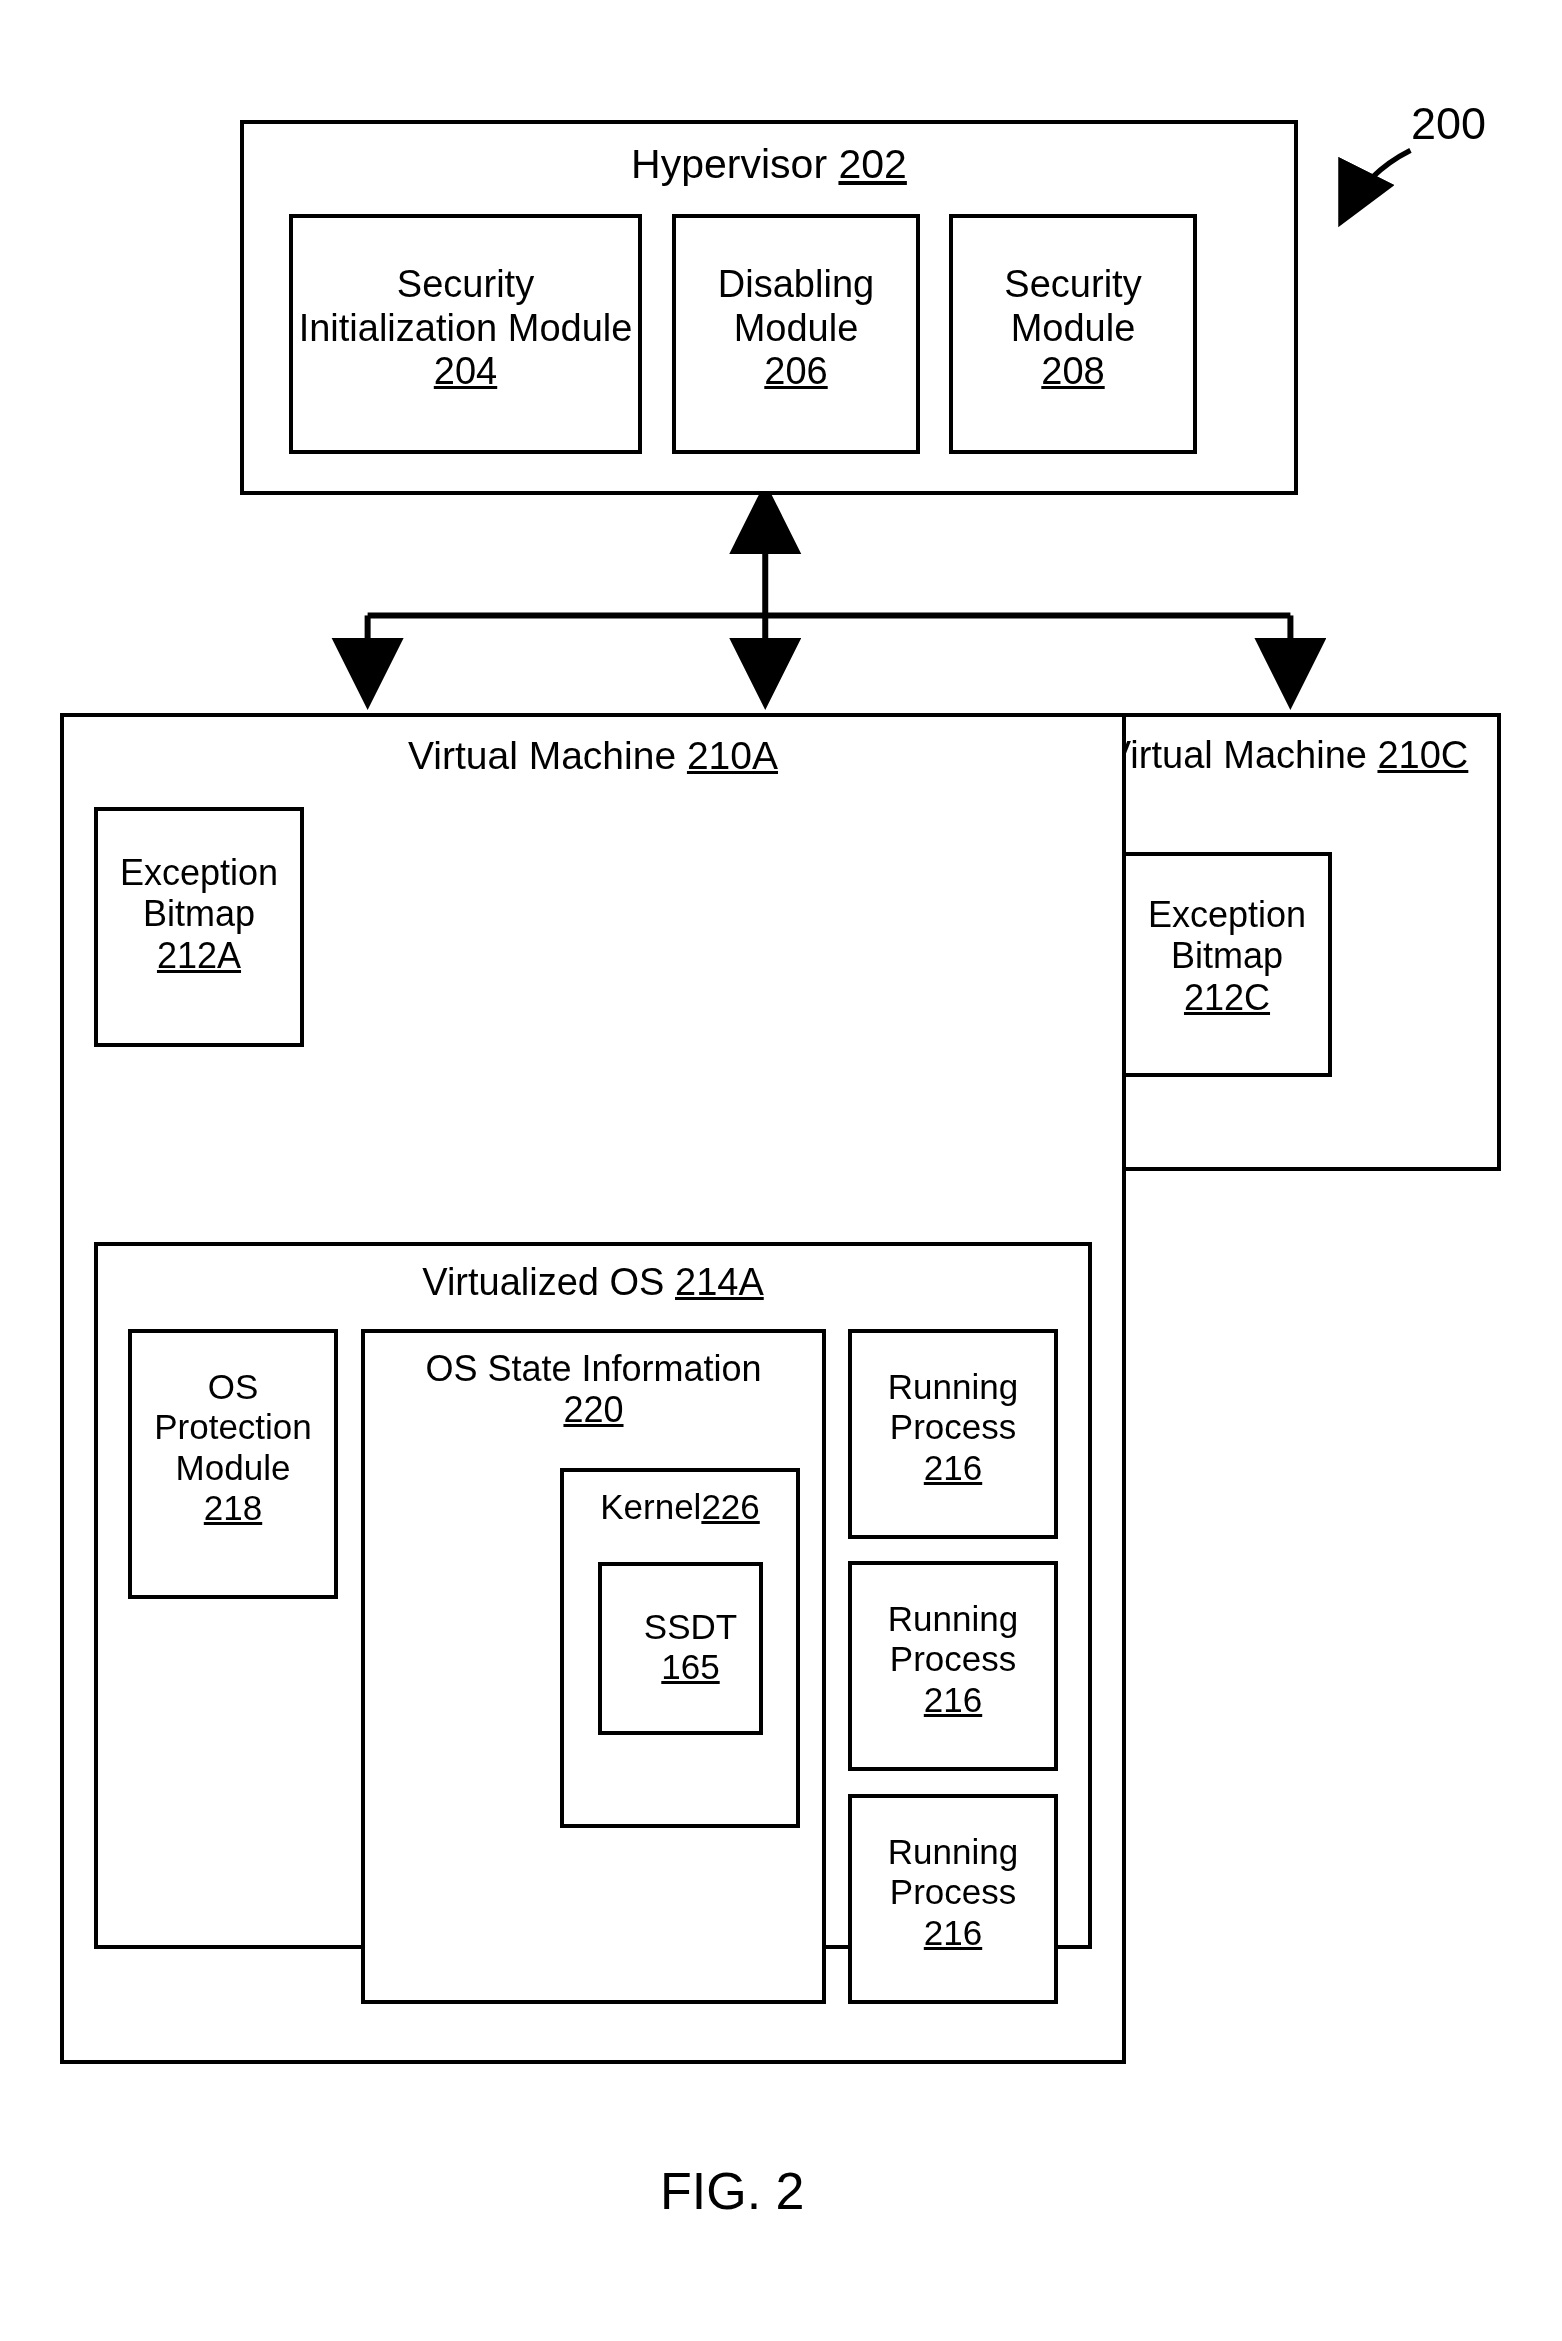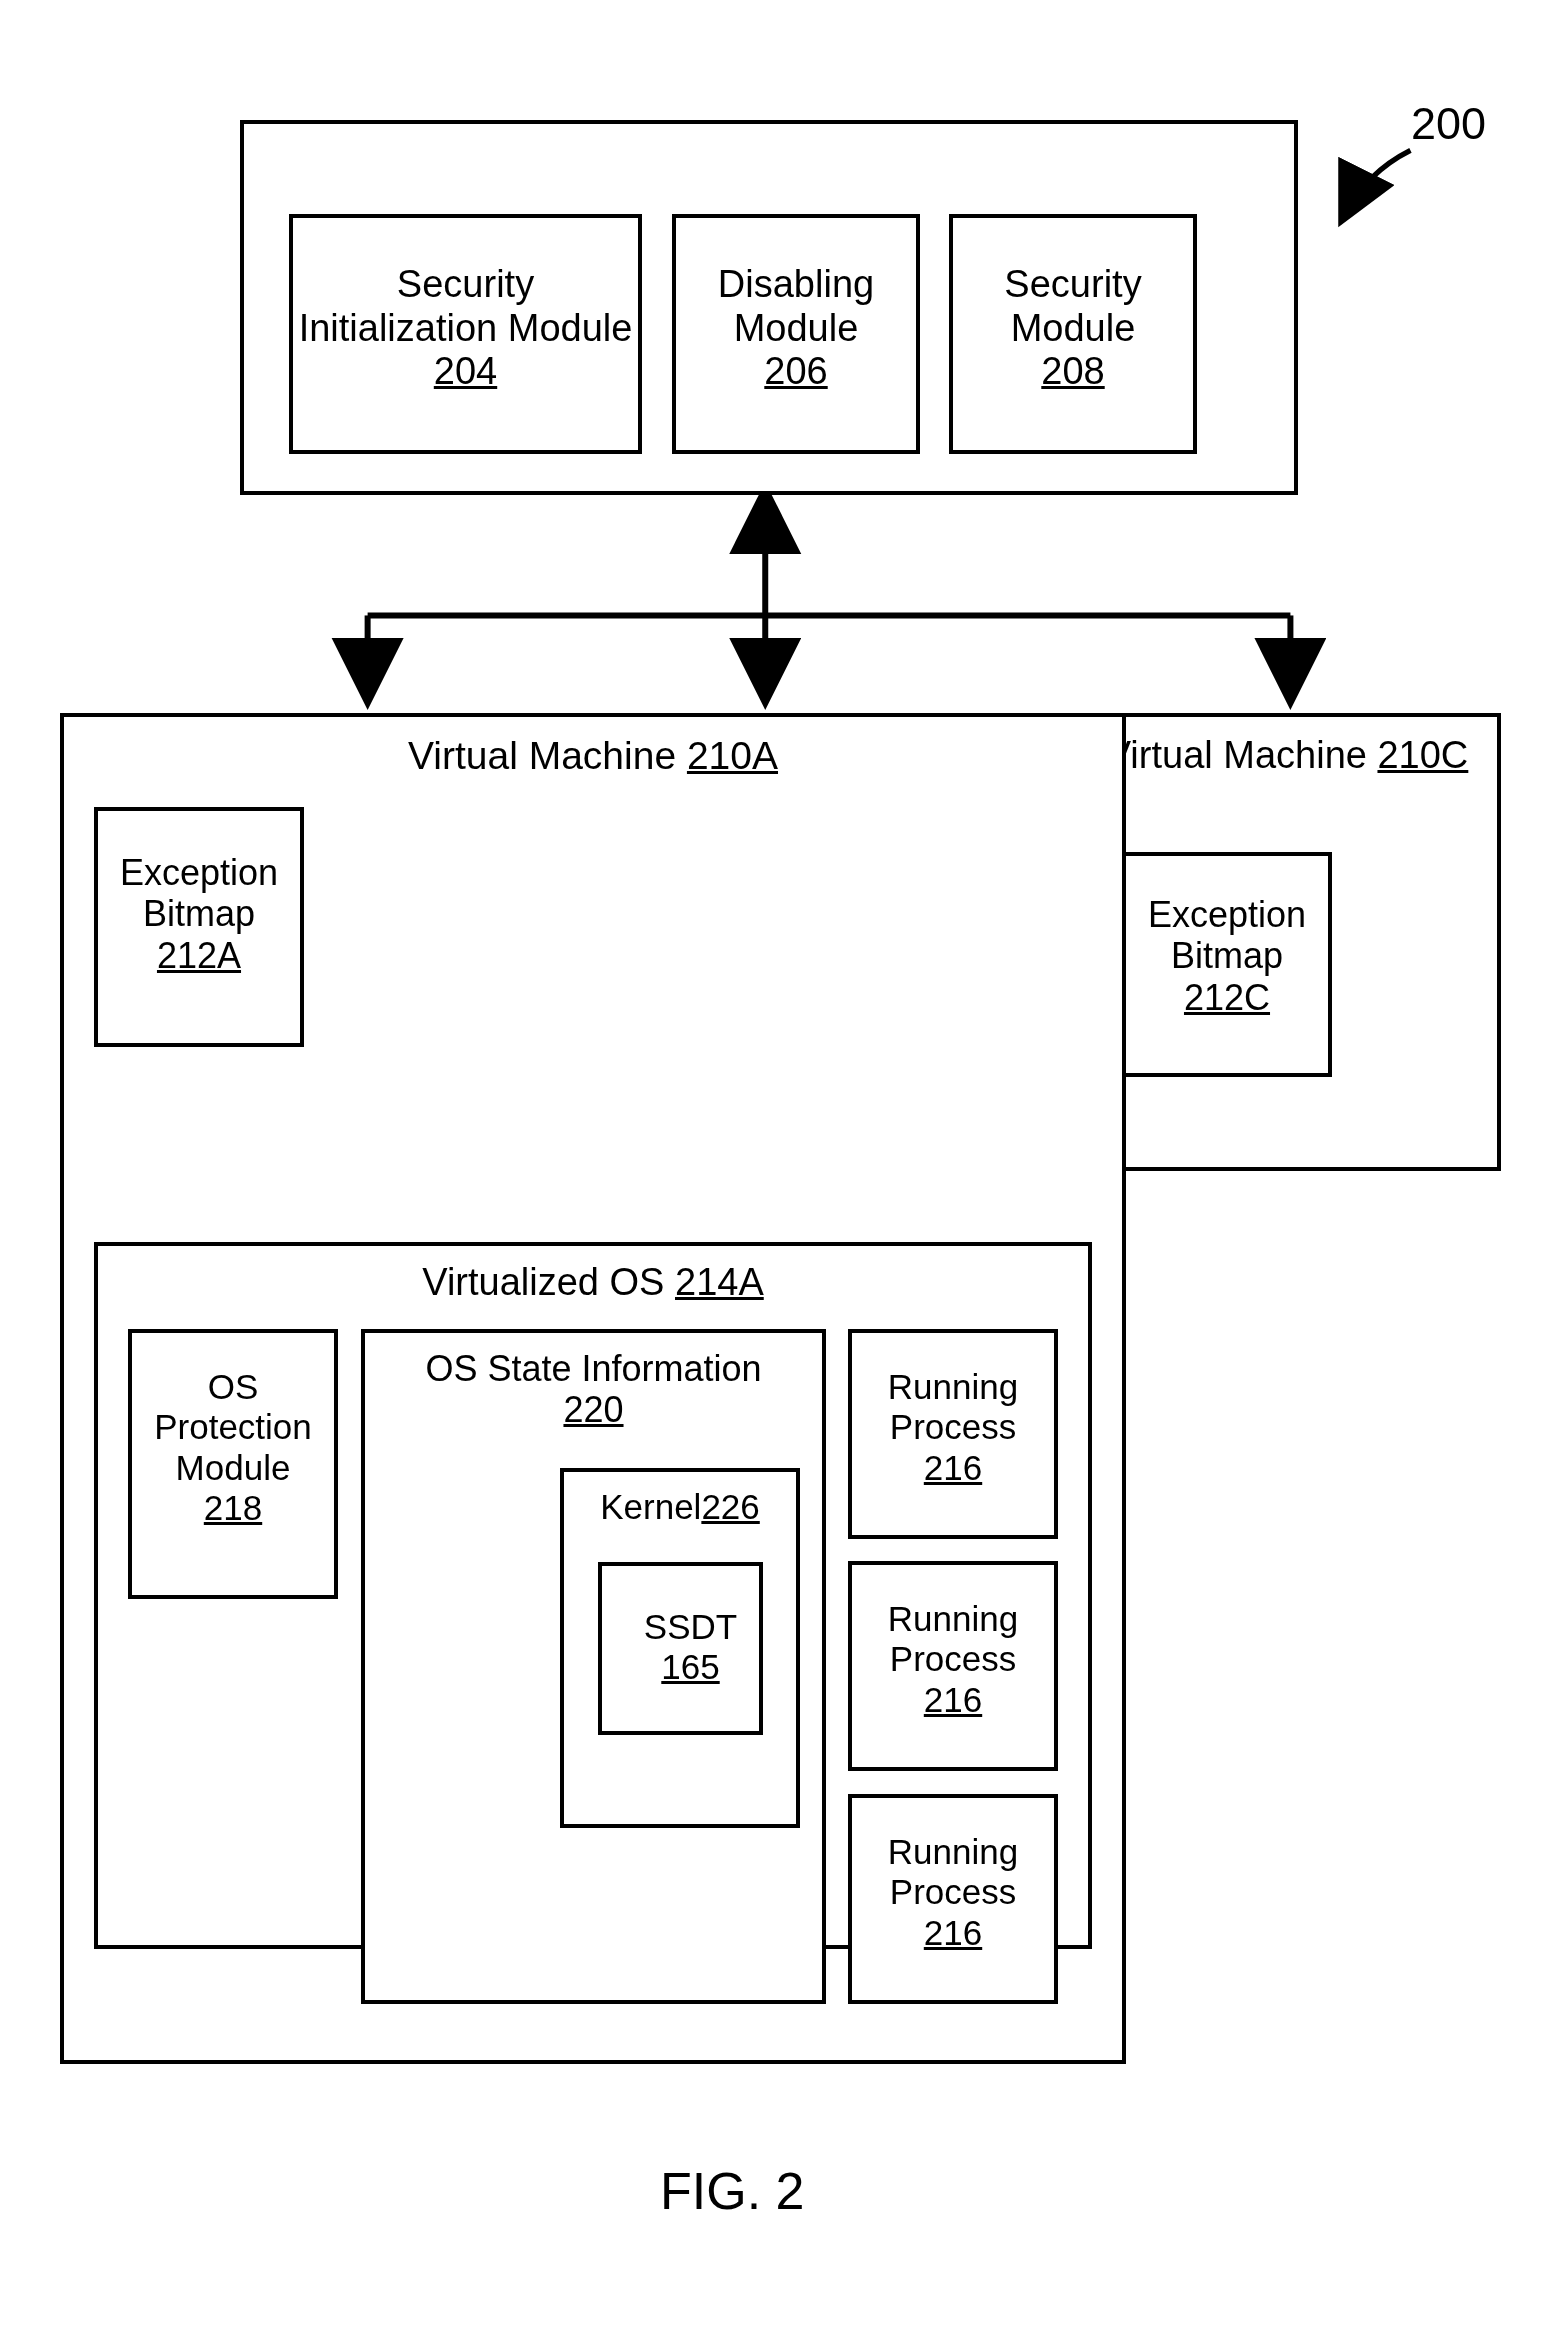--- a/index.html
+++ b/index.html
@@ -59,20 +59,23 @@
   <line x1="1020" y1="680" x2="1020" y2="658" stroke="#000" stroke-width="8" marker-end="url(#ah)"></line>
 
   <line x1="490" y1="820" x2="490" y2="930" stroke="#000" stroke-width="8" marker-end="url(#ah)"></line>
 
   <line x1="1020" y1="820" x2="1020" y2="930" stroke="#000" stroke-width="8" marker-end="url(#ah)"></line>
 
   <line x1="1720" y1="820" x2="1720" y2="930" stroke="#000" stroke-width="8" marker-end="url(#ah)"></line>
 </svg>
 
 <div class="box" style="left:240px; top:120px; width:1058px; height:375px;">
+  <div class="label" style="left:0; right:0; top:16.5px; font-size:41px;">
+    <span>Hypervisor</span> <span class="u">202</span>
+  </div>
 
   <div class="box" style="left:45px; top:90px; width:353px; height:240px;">
     <div class="label" style="left:0; right:0; top:45px; font-size:38px;">
       <span>Security</span><br>
       <span>Initialization Module</span><br>
       <span class="u">204</span>
     </div>
   </div>
 
   <div class="box" style="left:428px; top:90px; width:248px; height:240px;">

